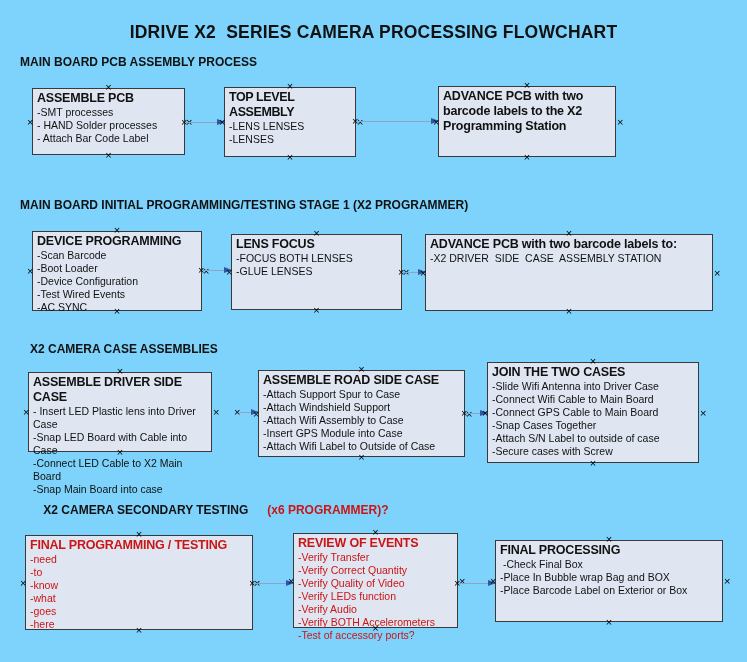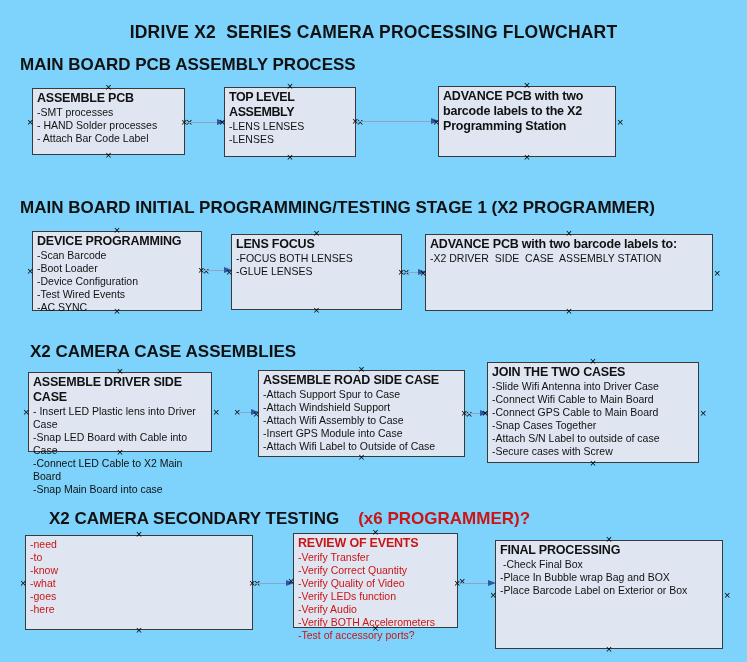--- a/index.html
+++ b/index.html
@@ -13,21 +13,21 @@
   html,body{margin:0;padding:0;background:#ffffff;}
   #page{
     position:relative;width:747px;height:662px;background:#7dd3fc;
     font-family:"Liberation Sans","DejaVu Sans",sans-serif;color:var(--text);
     overflow:hidden;
   }
   .title{
     position:absolute;top:22px;left:0;width:747px;text-align:center;
     font-size:17.5px;font-weight:bold;white-space:pre;letter-spacing:.2px;
   }
-  .sh{position:absolute;font-size:17px;font-weight:bold;white-space:pre;}
+  .sh{position:absolute;font-size:12px;font-weight:bold;white-space:pre;}
   .sh1{left:20px;top:55px;}
   .sh2{left:20px;top:198px;}
   .sh3{left:30px;top:342px;}
   .sh4{left:30px;top:489px;}
   .sh .red{color:var(--red);margin-left:19px;}
 
   .box{
     position:absolute;box-sizing:border-box;
     background:var(--box_fill);
     border:1.5px solid var(--box_border);
@@ -69,21 +69,21 @@
   .s1b2{left:224px;top:87px;width:132px;height:70px;}
   .s1b3{left:438px;top:86px;width:178px;height:71px;}
   .s2b1{left:32px;top:231px;width:170px;height:80px;}
   .s2b2{left:231px;top:234px;width:171px;height:76px;}
   .s2b3{left:425px;top:234px;width:288px;height:77px;}
   .s3b1{left:28px;top:372px;width:184px;height:80px;}
   .s3b2{left:258px;top:370px;width:207px;height:87px;}
   .s3b3{left:487px;top:362px;width:212px;height:101px;}
   .s4b1{left:25px;top:535px;width:228px;height:95px;}
   .s4b2{left:293px;top:533px;width:165px;height:95px;}
-  .s4b3{left:495px;top:540px;width:228px;height:109px;}
+  .s4b3{left:495px;top:540px;width:228px;height:82px;}
 
   
   .r1a1{left:186px;top:122px;width:38px;}
   .r1a2{left:357px;top:121px;width:81px;}
   .r2a1{left:203px;top:270px;width:28px;}
   .r2a2{left:403px;top:272px;width:22px;}
   .r3a1{left:239px;top:412px;width:19px;}
   .r3a2{left:466px;top:413px;width:21px;}
   .r4a1{left:254px;top:583px;width:39px;}
   .r4a2{left:459px;top:583px;width:36px;}
@@ -195,20 +195,21 @@
     <div class="ln">-Secure cases with Screw</div>
   </div>
 
   <div class="sh sh4">
     <span>X2 CAMERA SECONDARY TESTING</span><span class="red">(x6 PROGRAMMER)?</span>
   </div>
 
   <div class="box s4b1 red-box">
     <i class="a-l"></i>
       <i class="a-r"></i>
+    <div class="bt">FINAL PROGRAMMING / TESTING</div>
     <div class="ln">-need</div>
     <div class="ln">-to</div>
     <div class="ln">-know</div>
     <div class="ln">-what</div>
     <div class="ln">-goes</div>
     <div class="ln">-here</div>
   </div>
 
   <div class="arrow r4a1"></div>
 

